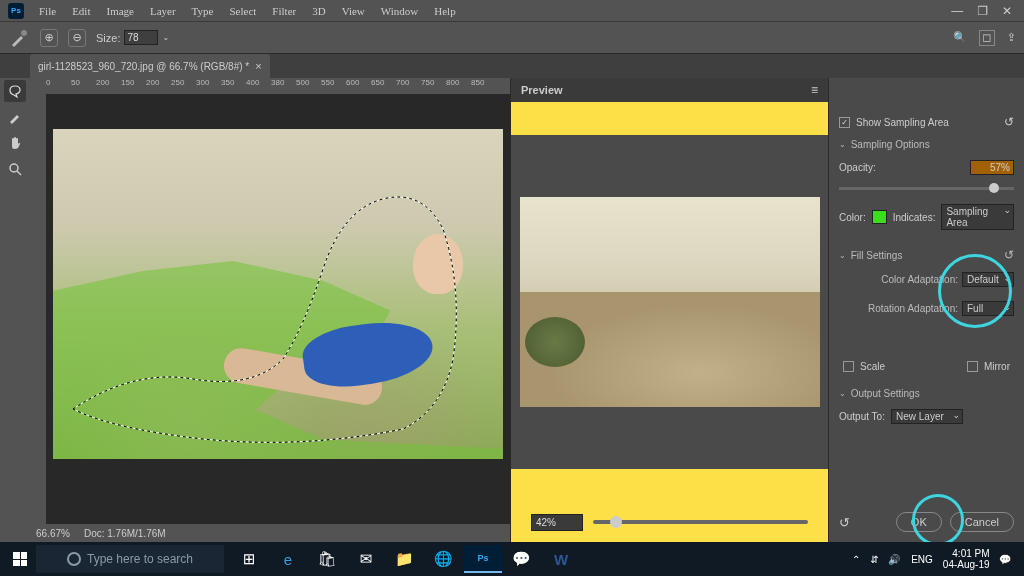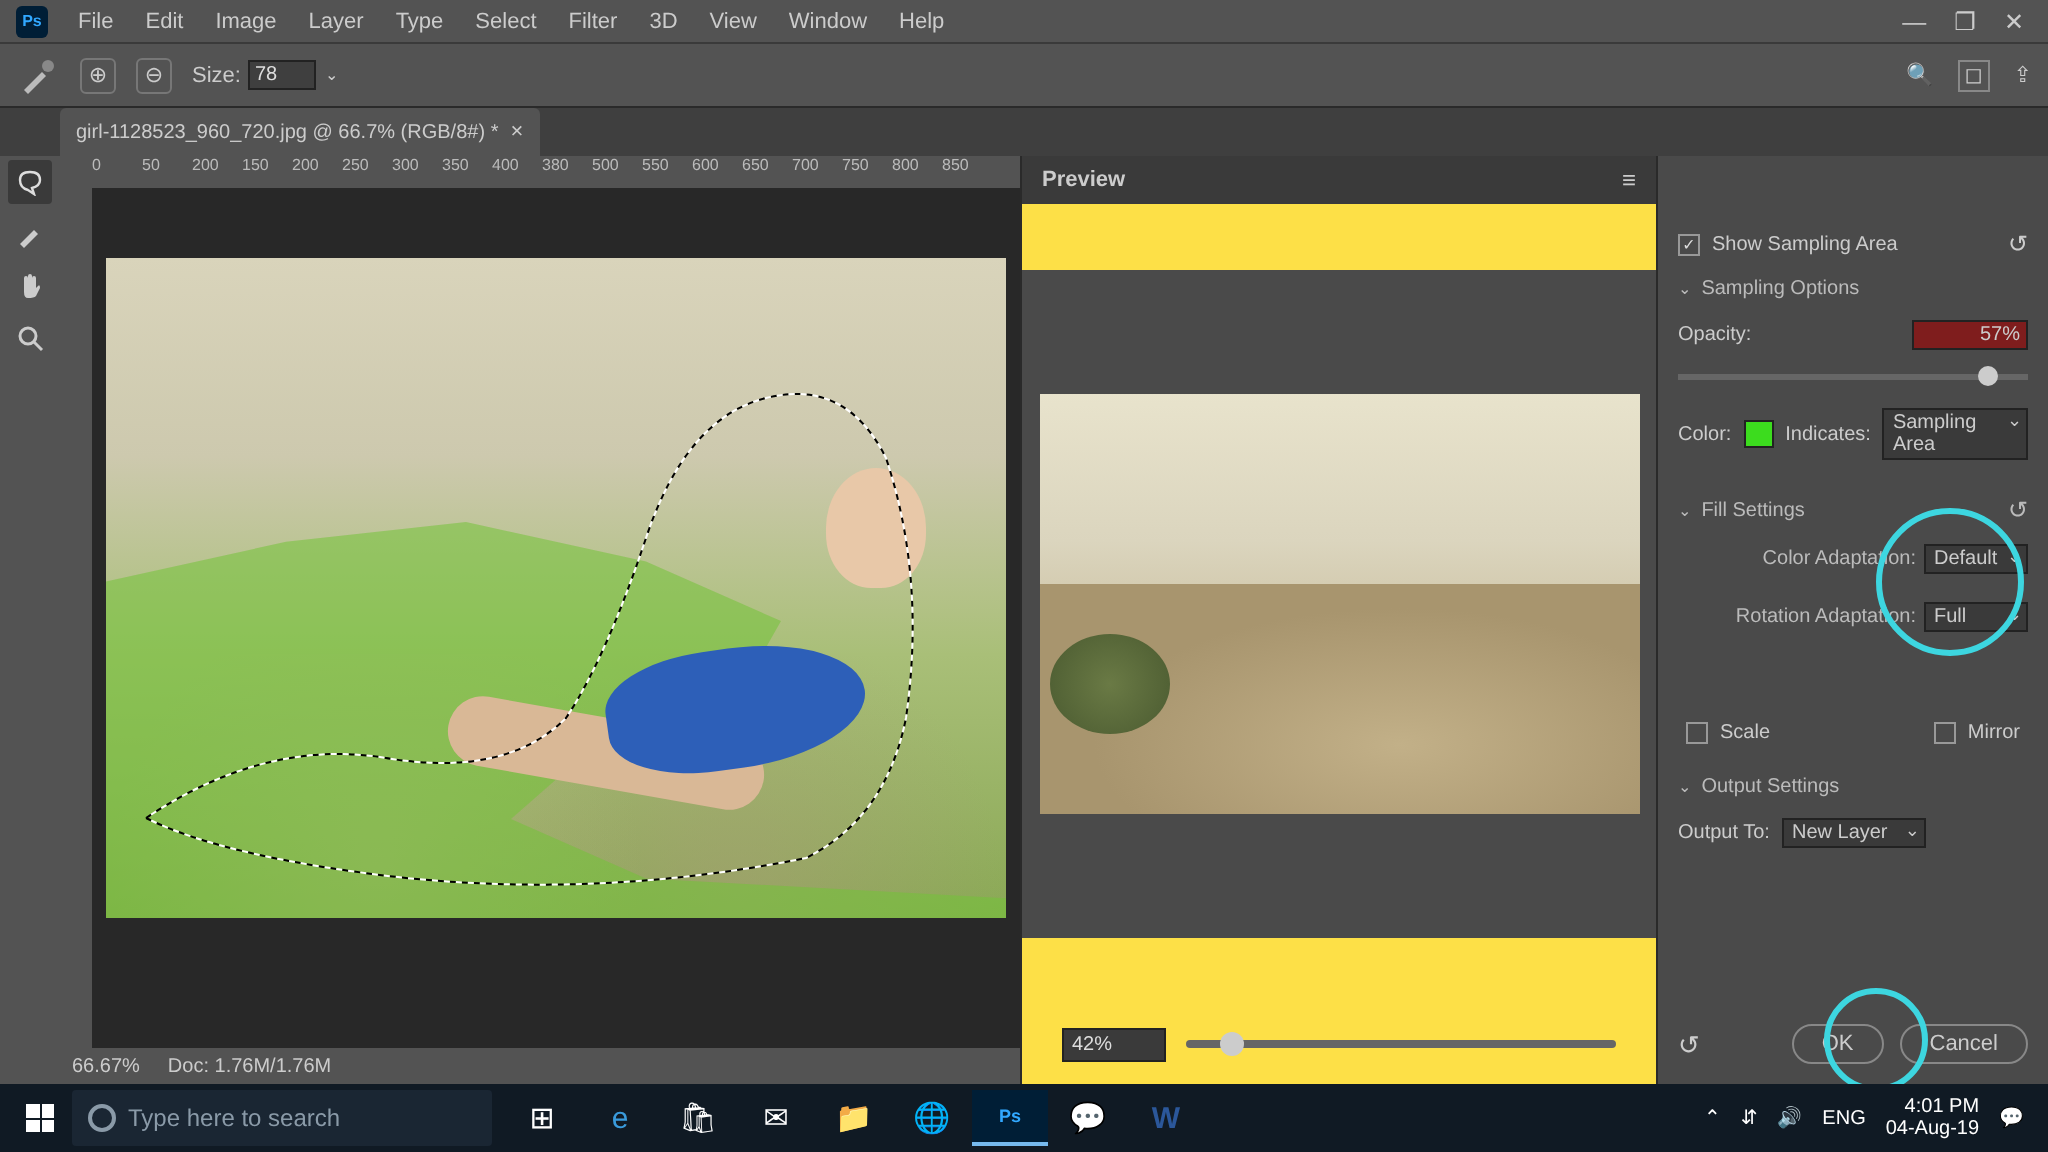--- a/index.html
+++ b/index.html
@@ -1,21 +1,21 @@
 <!DOCTYPE html>
 <html><head>
 <meta charset="utf-8">
 <style>
 * { margin: 0; padding: 0; box-sizing: border-box; font-family: 'Segoe UI', Tahoma, sans-serif; user-select: none; }
 body { width: 1024px; height: 576px; background: #535353; color: #ccc; font-size: 11px; overflow: hidden; position: relative; }
 
 
 .menubar { height: 22px; background: #535353; display: flex; align-items: center; padding: 0 8px; gap: 2px; border-bottom: 1px solid #3a3a3a; }
 .app-logo { width: 16px; height: 16px; background: #001e36; border-radius: 3px; display: flex; align-items: center; justify-content: center; font-size: 8px; font-weight: bold; color: #31a8ff; margin-right: 6px; }
-.menu-item { padding: 2px 7px; cursor: pointer; }
+.menu-item { padding: 2px 7px; cursor: pointer; font-family: Liberation Serif, serif; }
 .window-controls { margin-left: auto; display: flex; gap: 14px; padding-right: 4px; }
 .window-controls span { cursor: pointer; font-size: 12px; }
 
 
 .optionsbar { height: 32px; background: #535353; display: flex; align-items: center; padding: 0 8px; gap: 10px; border-bottom: 1px solid #2a2a2a; }
 .brush-icon { width: 22px; height: 22px; display: flex; align-items: center; justify-content: center; }
 .opt-btn { width: 18px; height: 18px; border: 1px solid #777; border-radius: 3px; display: flex; align-items: center; justify-content: center; font-size: 11px; cursor: pointer; }
 .opt-size { display: flex; align-items: center; gap: 4px; }
 .opt-size input { width: 34px; background: #3f3f3f; border: 1px solid #222; color: #ddd; font-size: 10px; padding: 1px 2px; }
 .opt-chev { font-size: 8px; }
@@ -71,21 +71,21 @@
 .panel-tab { height: 24px; background: #3a3a3a; display: flex; align-items: center; padding: 0 10px; font-size: 11px; font-weight: bold; }
 .panel-body { padding: 10px; display: flex; flex-direction: column; gap: 10px; font-size: 10px; position: relative; }
 .row { display: flex; align-items: center; gap: 6px; }
 .row.between { justify-content: space-between; margin-top: 27px; }
 .chk { width: 11px; height: 11px; border: 1px solid #999; display: inline-flex; align-items: center; justify-content: center; font-size: 8px; }
 .chk.checked::after { content: "✓"; color: #ddd; }
 .section-head { display: flex; align-items: center; gap: 5px; color: #bbb; }
 .chev { font-size: 8px; }
 .reset-icon { margin-left: auto; font-size: 12px; cursor: pointer; }
 .opacity-row { display: flex; justify-content: space-between; align-items: center; }
-.pct-box { width: 58px; background: #7f1d1d; border: 1px solid #222; padding: 1px 3px; text-align: right; }
+.pct-box { width: 44px; background: #a16207; border: 1px solid #222; padding: 1px 3px; text-align: right; }
 .slider-line { height: 3px; background: #666; position: relative; margin: 2px 0 4px 0; }
 .slider-line .th { position: absolute; right: 15px; top: -4px; width: 10px; height: 10px; background: #ccc; border-radius: 50%; }
 .color-swatch { width: 18px; height: 14px; background: #3cdc1e; border: 1px solid #222; }
 .dd { background: #3a3a3a; border: 1px solid #222; padding: 1px 14px 1px 4px; position: relative; min-width: 52px; }
 .dd::after { content: "⌄"; position: absolute; right: 2px; top: 0; font-size: 9px; }
 .fill-row { display: flex; justify-content: flex-end; align-items: center; gap: 4px; margin-bottom: 4px; }
 .fill-row .lbl { color: #bbb; }
 .scale-mirror { display: flex; justify-content: space-between; padding: 0 4px; margin-top: 31px; }
 .circle-highlight { position: absolute; border: 3px solid #3dd6e0; border-radius: 50%; pointer-events: none; }
 .circle1 { width: 74px; height: 74px; right: 12px; top: 176px; }
@@ -94,21 +94,21 @@
 .panel-footer { margin-top: auto; padding: 10px; display: flex; gap: 8px; justify-content: flex-end; align-items: center; position: relative; }
 .panel-footer .reset { margin-right: auto; font-size: 13px; cursor: pointer; }
 .btn { padding: 3px 14px; border: 1px solid #888; border-radius: 12px; cursor: pointer; font-size: 11px; }
 .circle2 { position: absolute; border: 3px solid #3dd6e0; border-radius: 50%; width: 52px; height: 52px; right: 60px; bottom: -4px; pointer-events: none; }
 
 
 .taskbar { position: absolute; left: 0; right: 0; bottom: 0; height: 34px; background: #101a24; display: flex; align-items: center; padding: 0 6px; gap: 2px; color: #fff; }
 .tb-start { width: 28px; height: 28px; display: flex; align-items: center; justify-content: center; }
 .win-logo { width: 14px; height: 14px; display: grid; grid-template-columns: 1fr 1fr; grid-template-rows: 1fr 1fr; gap: 1px; }
 .win-logo span { background: #fff; }
-.tb-search { display: flex; align-items: center; background: #1a2633; height: 28px; width: 210px; padding: 0 8px; gap: 6px; color: #8a9aa8; font-size: 12px; border-radius: 2px; }
+.tb-search { display: flex; align-items: center; background: #1a2633; height: 28px; width: 188px; padding: 0 8px; gap: 6px; color: #8a9aa8; font-size: 12px; border-radius: 2px; justify-content: center; }
 .tb-search .circ { width: 14px; height: 14px; border: 2px solid #8a9aa8; border-radius: 50%; }
 .tb-icons { display: flex; gap: 1px; margin-left: 4px; }
 .tb-icon { width: 38px; height: 28px; display: flex; align-items: center; justify-content: center; font-size: 15px; cursor: pointer; }
 .tb-icon.active { border-bottom: 2px solid #76b9ed; background: rgba(255,255,255,0.08); }
 .tb-tray { margin-left: auto; display: flex; align-items: center; gap: 10px; font-size: 10px; padding-right: 6px; }
 .tb-time { text-align: right; line-height: 1.1; }
 </style>
 </head>
 <body>
 

